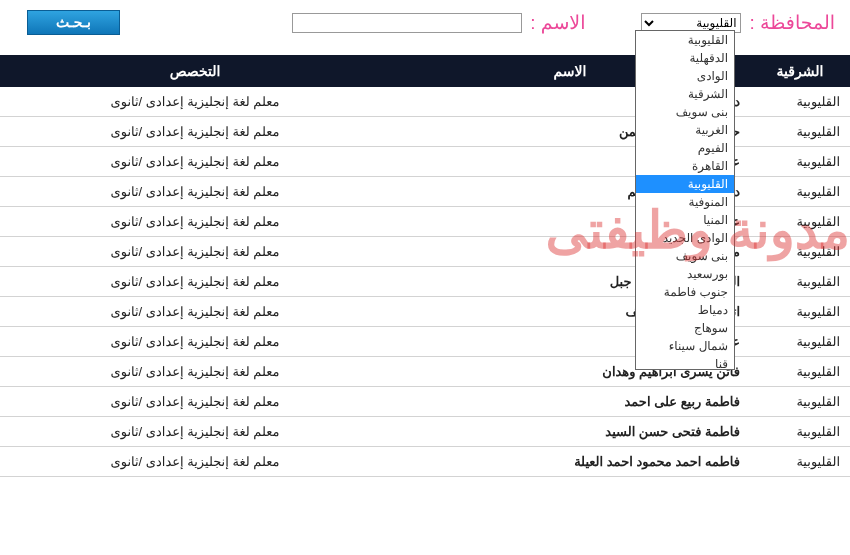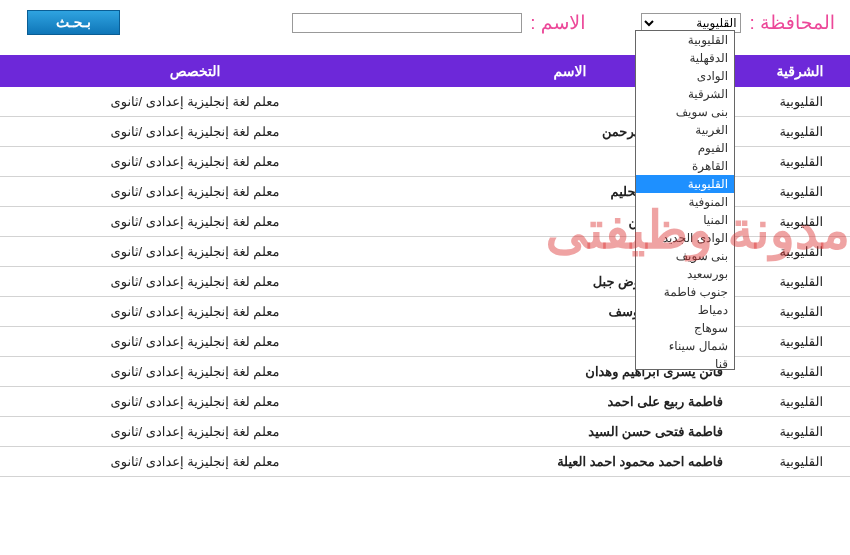--- a/index.html
+++ b/index.html
@@ -3,25 +3,25 @@
 <meta charset="utf-8">
 <style>
 * { margin: 0; padding: 0; box-sizing: border-box; }
 body { font-family: Tahoma, Arial, sans-serif; font-size: 13px; background: #fff; direction: rtl; width: 850px; position: relative; }
 .search-bar { display: flex; align-items: center; gap: 8px; padding: 10px 15px 20px; justify-content: flex-start; }
 .lbl { font-size: 19px; color: #ec4899; }
 .gov-select { width: 100px; height: 20px; font-size: 12px; border: 1px solid #999; background: #fff; direction: rtl; }
 .name-input { width: 230px; height: 20px; border: 1px solid #999; padding: 0 4px; font-size: 12px; }
 .btn-search { background: linear-gradient(#2fa3e0,#0f76b8); color: #fff; border: 1px solid #0a5d94; border-radius: 0; padding: 3px 28px; font-size: 14px; font-weight: bold; cursor: pointer; font-family: Tahoma; margin-left: 12px; }
 table { width: 100%; border-collapse: collapse; }
-thead th { background: #6d28d9; color: #fff; font-weight: bold; padding: 8px 10px; text-align: center; font-size: 14px; }
+thead th { background: #0f172a; color: #fff; font-weight: bold; padding: 8px 10px; text-align: center; font-size: 14px; }
 thead th.col-gov { width: 100px; }
 thead th.col-name { width: 360px; }
 thead th.col-spec { width: auto; }
-tbody td { border-bottom: 1px solid #d3d3d3; padding: 7px 27px; font-size: 13px; color: #222; }
+tbody td { border-bottom: 1px solid #d3d3d3; padding: 7px 10px; font-size: 13px; color: #222; }
 tbody td.gov { text-align: right; }
 tbody td.name { font-weight: bold; text-align: right; }
 tbody td.spec { text-align: center; }
 .dropdown { position: absolute; top: 30px; right: 115px; width: 100px; background: #fff; border: 1px solid #666; z-index: 50; max-height: 340px; overflow: hidden; font-size: 12px; }
 .dropdown-item { padding: 1px 6px; color: #333; cursor: pointer; text-align: right; line-height: 16px; }
 .dropdown-item.selected { background: #1e90ff; color: #fff; }
 .watermark { position: absolute; top: 200px; left: 0; right: 0; text-align: right; font-size: 52px; font-weight: bold; color: rgba(220,50,50,0.45); pointer-events: none; z-index: 100; letter-spacing: 1px; font-family: Tahoma, Arial; }
 </style>
 </head>
 <body>

